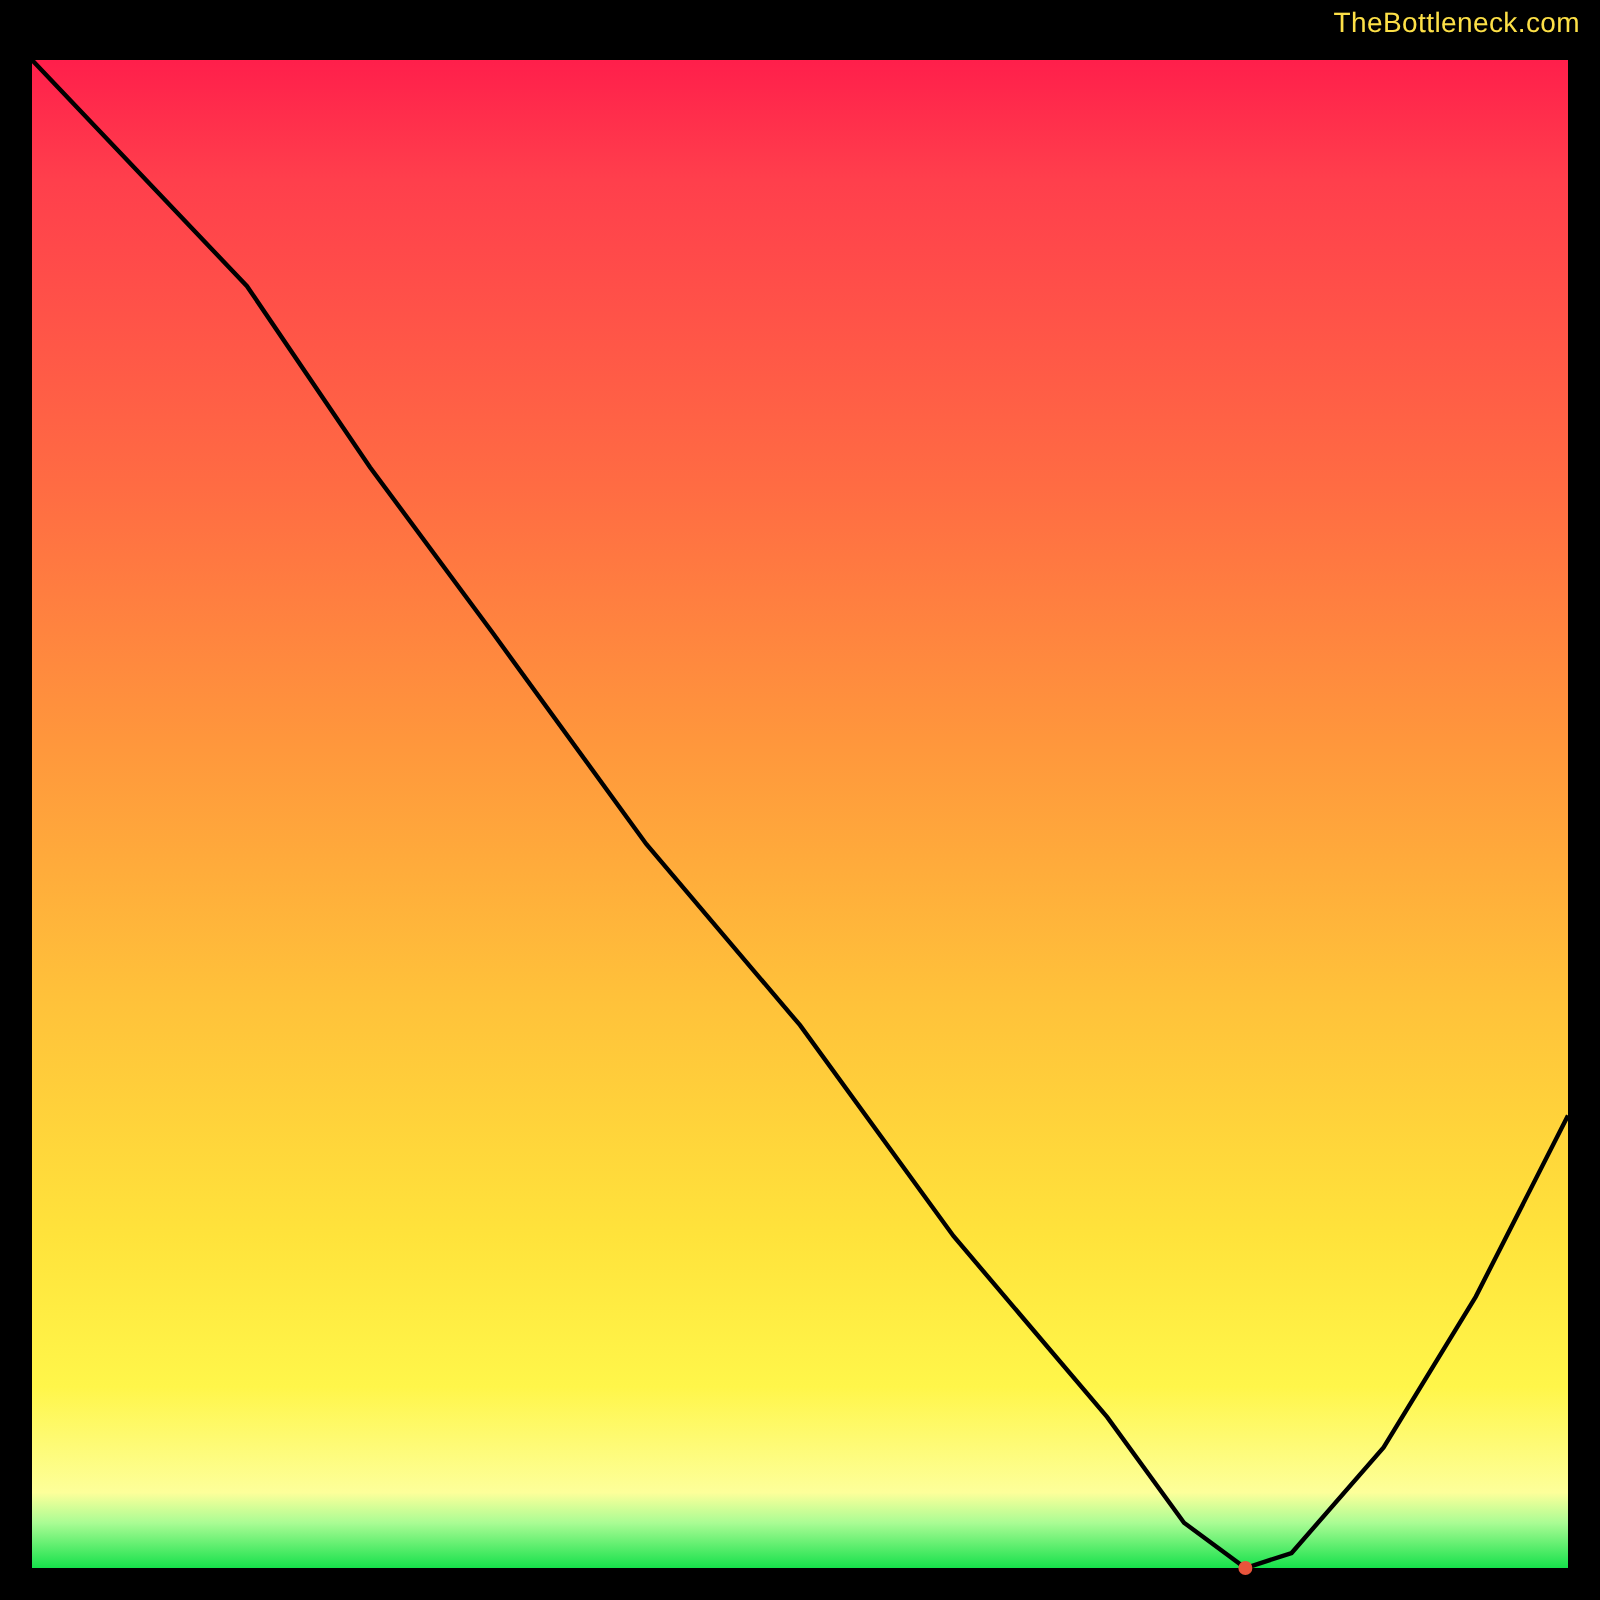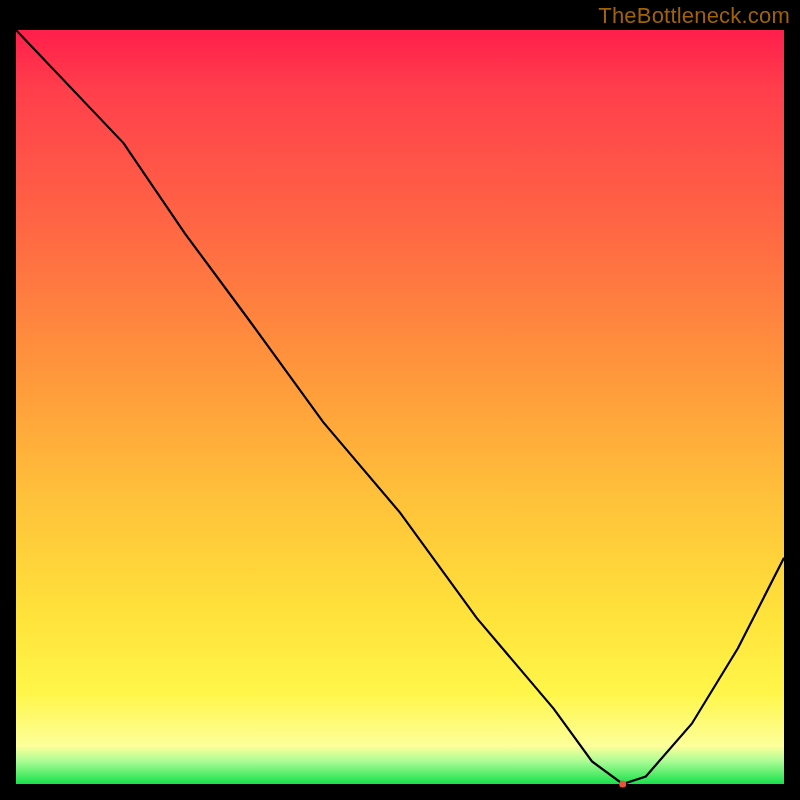--- a/index.html
+++ b/index.html
@@ -14,22 +14,22 @@
   .frame {
     position: relative;
     width: 800px;
     height: 800px;
     background: #000;
   }
   .watermark {
     position: absolute;
     top: 3px;
     right: 10px;
-    color: #a16207;
-    font-size: 22px;
+    color: #fde047;
+    font-size: 14px;
     letter-spacing: 0.2px;
     font-weight: 500;
   }
   .plot-area {
     position: absolute;
     
     left: 16px;
     top: 30px;
     width: 768px;   
     height: 754px;  

